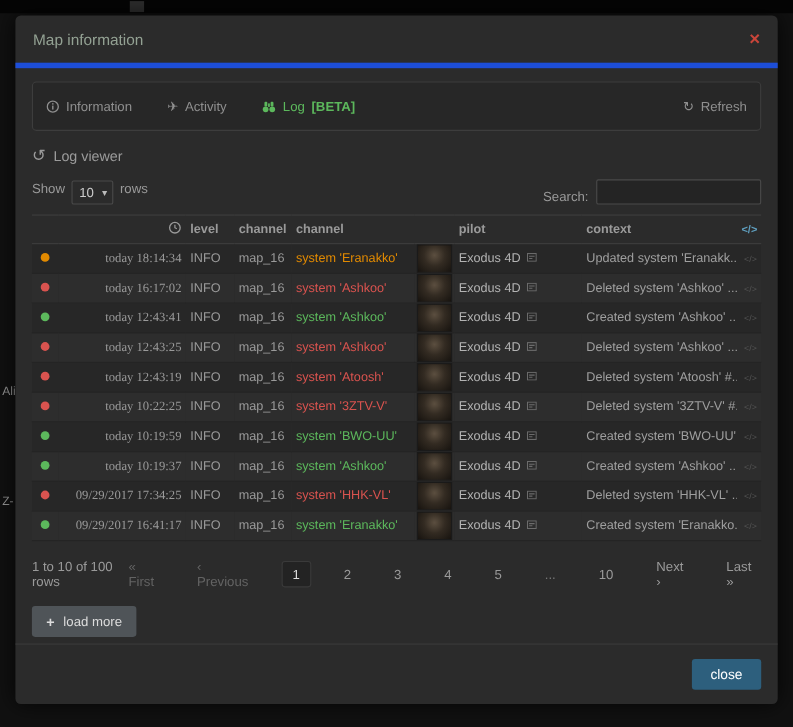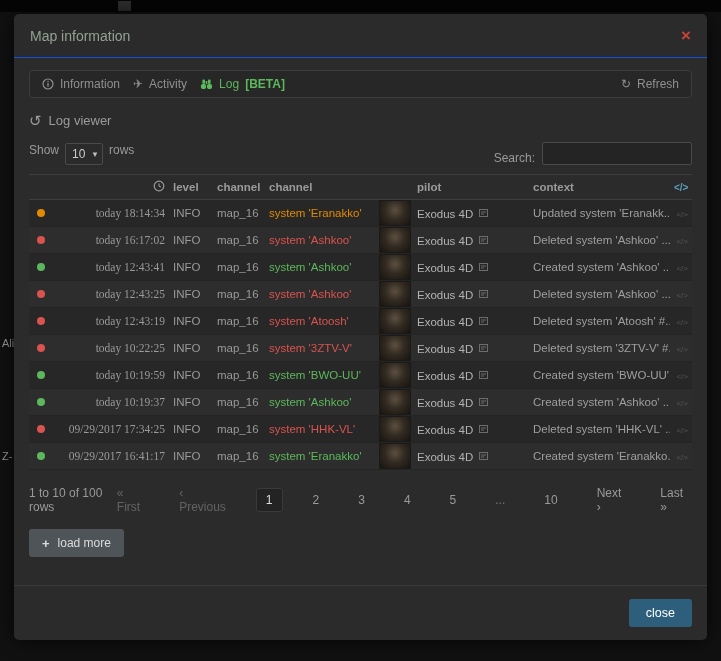--- a/index.html
+++ b/index.html
@@ -5,35 +5,35 @@
   * { box-sizing: border-box; }
   html,body { margin:0; padding:0; }
   body {
     width:721px; height:661px; position:relative; overflow:hidden;
     background:#111111;
     font-family:"Liberation Sans", sans-serif;
   }
   .top-strip { position:absolute; top:0; left:0; right:0; height:12px; background:#050505; }
   .top-strip-box { position:absolute; left:118px; top:1px; width:13px; height:10px; background:#2e2e2e; }
   .frag { position:absolute; left:2px; color:#9a9a9a; font-size:11px; }
-  #frag-0 { top:337px; }
+  #frag-0 { top:350px; }
   #frag-1 { top:450px; }
 
   .modal {
     position:absolute; left:14px; top:14px; width:693px; height:626px;
     background:#2b2b2b; border-radius:5px; box-shadow:0 0 20px rgba(0,0,0,.75);
     display:flex; flex-direction:column; color:#9a9a9a; font-size:12px;
   }
   .modal-header { display:flex; justify-content:space-between; align-items:center;
-    padding:13px 16px; border-bottom:1px solid #1d4ed8; }
+    padding:13px 16px; border-bottom:5px solid #1d4ed8; }
   .modal-title { color:#93a193; font-size:14px; }
   .close-x { color:#c9453a; font-size:17px; font-weight:bold; line-height:1; cursor:pointer; }
 
-  .tab-bar { display:flex; align-items:center; gap:13px; margin:12px 15px 0;
-    background:#272727; border:1px solid #3d3d3d; border-radius:4px; height:28px; padding:0 12px; }
+  .tab-bar { display:flex; align-items:center; gap:32px; margin:12px 15px 0;
+    background:#272727; border:1px solid #3d3d3d; border-radius:4px; height:45px; padding:0 12px; }
   .tab { display:flex; align-items:center; gap:6px; color:#8f8f8f; cursor:pointer; }
   .tab.active { color:var(--c-created,#5cb85c); }
   .beta { font-size:12px; font-weight:bold; }
   .refresh { margin-left:auto; display:flex; align-items:center; gap:6px; color:#8f8f8f; cursor:pointer; }
   .glyph { font-size:12px; line-height:1; }
   .ticon { display:inline-flex; align-items:center; }
 
   .section-title { display:flex; align-items:center; gap:7px; margin:15px 15px 4px; color:#9b9b9b; font-size:13px; }
   .section-title .glyph { font-size:15px; }
 

